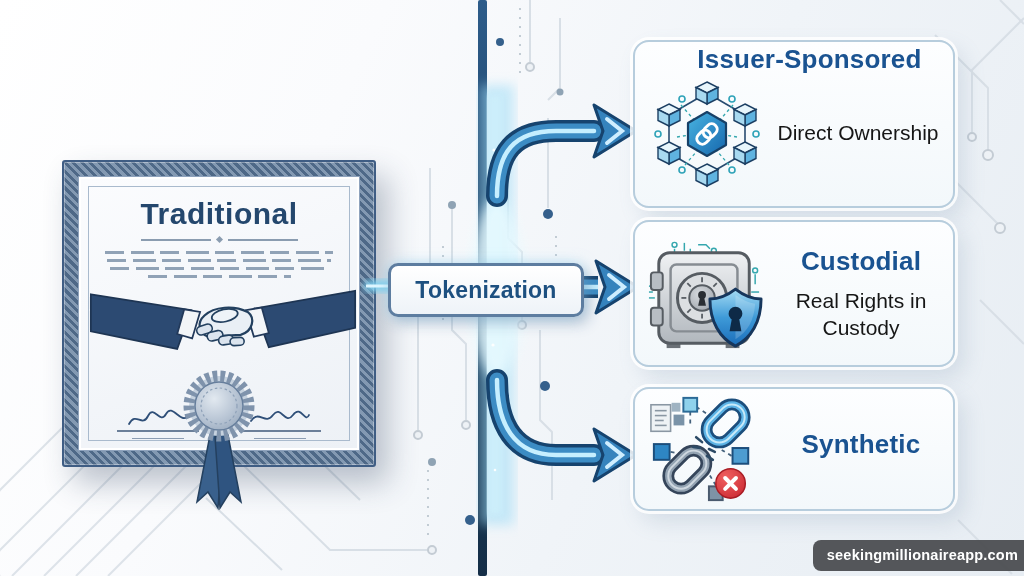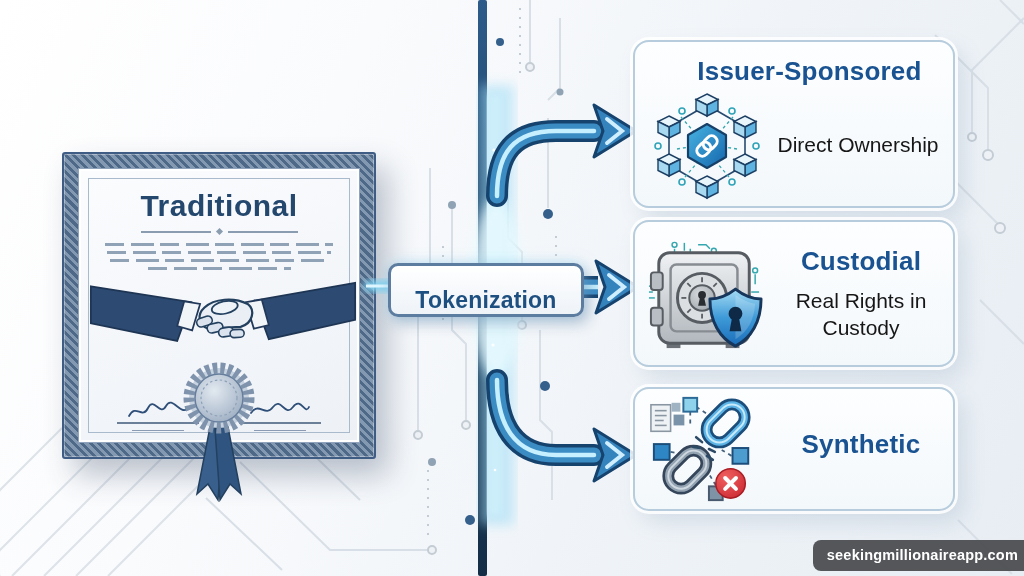--- a/index.html
+++ b/index.html
@@ -6,21 +6,21 @@
   body{
     width:1024px;height:576px;position:relative;overflow:hidden;
     font-family:"Liberation Sans","DejaVu Sans",sans-serif;
     background:linear-gradient(115deg,#ffffff 0%,#fafbfd 30%,#f0f4f8 62%,#e7edf3 100%);
   }
   svg{display:block;}
   .layer{position:absolute;left:0;top:0;width:1024px;height:576px;pointer-events:none;}
 
   
   .certificate{
-    position:absolute;left:62px;top:152px;width:310px;height:303px;
+    position:absolute;left:62px;top:160px;width:310px;height:303px;
     background:#64809f;
     background-image:repeating-linear-gradient(45deg,rgba(255,255,255,.20) 0 3px,rgba(22,44,74,.28) 3px 6px);
     border:2px solid #3f5d84;border-radius:3px;
     box-shadow:12px 16px 30px rgba(40,60,90,.30), inset 0 0 0 1px rgba(255,255,255,.35);
     z-index:2;
   }
   .cert-inner{
     position:absolute;inset:15px;background:linear-gradient(160deg,#fbfcfe,#edf1f6);
     border:2px solid #ffffff;outline:1px solid #8fa3bd;
   }
@@ -38,37 +38,37 @@
   .sig-line{width:82px;height:1.5px;background:#6b7f99;margin-top:1px;}
   .sig-line2{width:52px;height:1.5px;background:#8b9cb2;margin-top:6px;}
   .cert-seal{position:absolute;left:50%;transform:translateX(-50%);top:196px;z-index:3;}
 
   
   .token-label{
     position:absolute;left:388px;top:263px;width:190px;height:48px;z-index:6;
     background:linear-gradient(180deg,#ffffff,#eef3f8);
     border:3px solid #5d7da0;border-radius:10px;
     box-shadow:5px 7px 14px rgba(60,90,130,.28), 0 0 14px rgba(150,215,245,.55);
-    display:flex;align-items:flex-end;justify-content:center;
+    display:flex;align-items:center;justify-content:center;
     font-size:23px;font-weight:bold;color:#1d5080;letter-spacing:.2px;
   }
 
   
   .opt-box{
     position:absolute;left:633px;width:322px;z-index:4;
     background:linear-gradient(180deg,#fdfeff 0%,#f3f8fb 100%);
     border:2px solid #b7cddd;border-radius:16px;
     box-shadow:0 0 0 3px rgba(255,255,255,.85), 8px 10px 22px rgba(100,130,160,.20);
     box-sizing:border-box;
   }
   .box1{top:40px;height:168px;}
   .box2{top:220px;height:147px;}
   .box3{top:387px;height:124px;}
   .opt-heading{font-size:26px;font-weight:bold;color:#1a5391;text-align:center;letter-spacing:.2px;}
-  .box1 .opt-heading{margin-top:14px;padding-left:31px;}
+  .box1 .opt-heading{margin-top:2px;padding-left:31px;}
   .box-row{display:flex;align-items:center;}
   .box1 .box-row{margin-top:2px;padding-left:16px;}
   .box2,.box3{display:flex;align-items:center;}
   .icon-cell{flex:0 0 140px;display:flex;align-items:center;justify-content:center;}
   .right-col{flex:1;display:flex;flex-direction:column;align-items:center;justify-content:flex-end;padding-right:6px;}
   .box-text{font-size:21px;line-height:1.3;color:#161616;text-align:center;max-width:165px;}
   .box1 .box-text{margin:0 auto;}
   .box1 .text-cell{flex:1;display:flex;justify-content:center;}
   .box2 .opt-heading,.box3 .opt-heading{margin-bottom:10px;}
 

